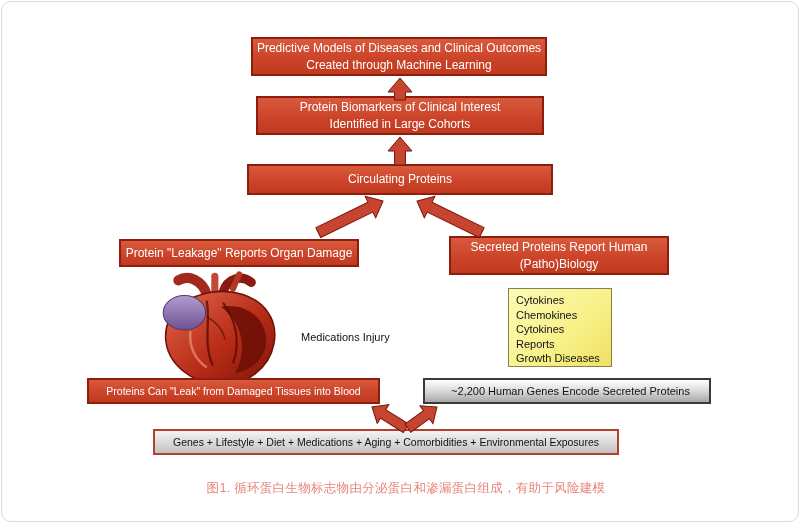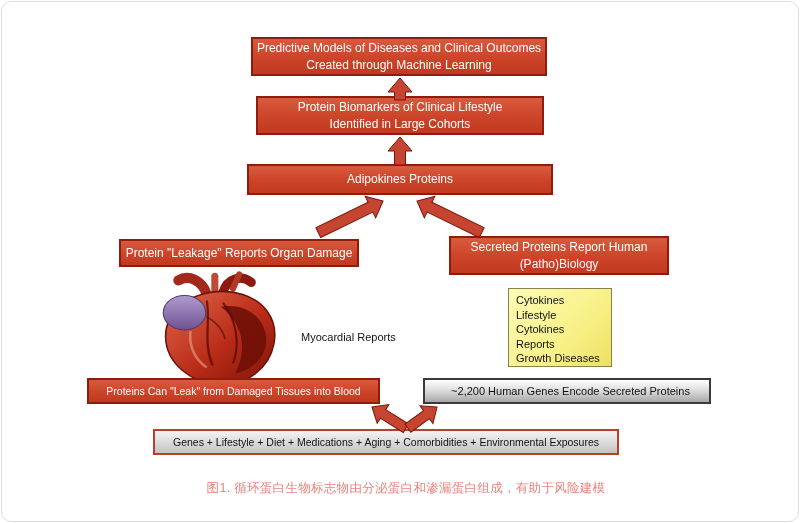--- a/index.html
+++ b/index.html
@@ -47,33 +47,33 @@
 </style>
 </head>
 <body>
 
 <div class="canvas">
   <div class="frame"></div>
 
   <div class="box red-box" style="left:251px;top:37px;width:296px;height:39px;">Predictive Models of Diseases and Clinical Outcomes
 Created through Machine Learning</div>
 
-  <div class="box red-box" style="left:256px;top:96px;width:288px;height:39px;">Protein Biomarkers of Clinical Lifestyle
+  <div class="box red-box" style="left:256px;top:96px;width:288px;height:39px;">Protein Biomarkers of Clinical Interest
 Identified in Large Cohorts</div>
 
-  <div class="box red-box" style="left:247px;top:164px;width:306px;height:31px;">Adipokines Proteins</div>
+  <div class="box red-box" style="left:247px;top:164px;width:306px;height:31px;">Circulating Proteins</div>
 
   <div class="box red-box" style="left:119px;top:239px;width:240px;height:28px;">Protein "Leakage" Reports Organ Damage</div>
 
   <div class="box red-box" style="left:449px;top:236px;width:220px;height:39px;">Secreted Proteins Report Human
 (Patho)Biology</div>
 
   <div class="yellow-box" style="left:508px;top:288px;width:104px;height:79px;">
     <div>Cytokines</div>
-    <div>Lifestyle</div>
+    <div>Chemokines</div>
     <div>Cytokines</div>
     <div>Reports</div>
     <div>Growth Diseases</div>
   </div>
 
   <svg class="heart" viewBox="0 0 160 120" style="left:148px;top:268px;width:162px;height:122px;">
     <defs>
       <linearGradient id="gHeart" x1="0" y1="0" x2="1" y2="1">
         <stop offset="0" stop-color="#e06a4d"></stop>
         <stop offset="0.55" stop-color="#b92c18"></stop>
@@ -94,21 +94,21 @@
       <path d="M30,40 C13,54 12,82 34,101 C54,118 88,119 106,104 C126,89 131,61 118,43 C107,27 83,20 61,24 C45,27 38,32 30,40 Z" fill="url(#gHeart)" stroke="#6d1007" stroke-width="1.5"></path>
       <ellipse cx="36" cy="44" rx="21" ry="17" fill="url(#gPurple)" stroke="#4f3a72" stroke-width="1"></ellipse>
       <path d="M72,38 C94,34 112,46 116,64 C120,84 106,100 86,104 C96,86 98,58 72,38 Z" fill="#6f1006" opacity="0.9"></path>
       <path d="M58,32 C62,52 54,74 64,96" stroke="#580b04" stroke-width="2.2" fill="none" opacity="0.8"></path>
       <path d="M74,34 C86,50 92,72 84,94" stroke="#580b04" stroke-width="2" fill="none" opacity="0.8"></path>
       <path d="M58,48 C66,52 74,60 76,70" stroke="#580b04" stroke-width="1.5" fill="none" opacity="0.7"></path>
       <path d="M42,62 C40,76 46,90 58,98" stroke="#efa18b" stroke-width="2.5" fill="none" opacity="0.6"></path>
     </g>
   </svg>
 
-  <div class="plain-label" style="left:301px;top:331px;">Myocardial Reports</div>
+  <div class="plain-label" style="left:301px;top:331px;">Medications Injury</div>
 
   <div class="box red-box" style="left:87px;top:378px;width:293px;height:26px;font-size:10.5px;">Proteins Can "Leak" from Damaged Tissues into Blood</div>
 
   <div class="box gray-box" style="left:423px;top:378px;width:288px;height:26px;padding-left:7px;">~2,200 Human Genes Encode Secreted Proteins</div>
 
   <div class="box base-box" style="left:153px;top:429px;width:466px;height:26px;">Genes + Lifestyle + Diet + Medications + Aging + Comorbidities + Environmental Exposures</div>
 
   <svg class="overlay" width="800" height="523">
     <g class="arrow" transform="translate(400,78)">
       <polygon points="0,0 -12,14 -5.5,14 -5.5,22 5.5,22 5.5,14 12,14"></polygon>

